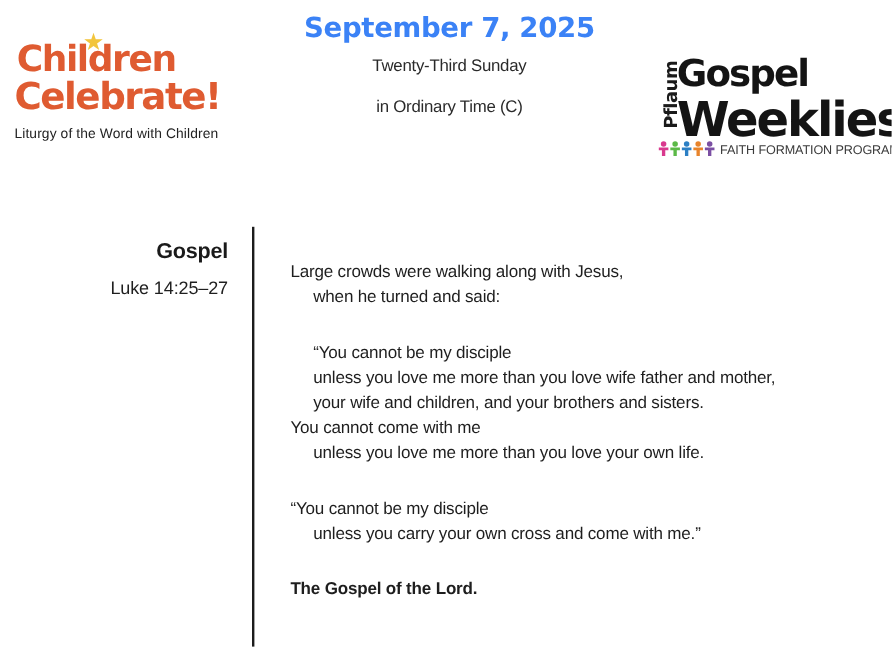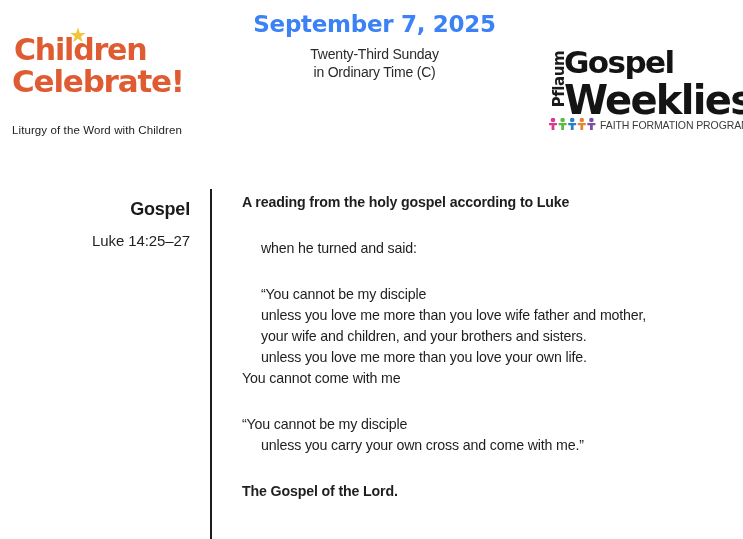--- a/index.html
+++ b/index.html
@@ -47,21 +47,21 @@
     left: 57px;
     top: -9px;
     width: 16px;
     height: 16px;
     color: #F2C53D;
     font-size: 20px;
     line-height: 16px;
     text-align: center;
   }
   .cc-tag {
-    margin-top: 28px;
+    margin-top: 10px;
     font-size: 11.5px;
     color: #232323;
     letter-spacing: 0.1px;
     white-space: nowrap;
   }
 
   
   .date-block {
     position: absolute;
     left: 232px;
@@ -199,21 +199,21 @@
       <span>Children</span>
       <span class="cc-star">★</span>
     </div>
     <div class="cc-line cc-line2">Celebrate!</div>
     <div class="cc-tag">Liturgy of the Word with Children</div>
   </div>
 
   <div class="date-block">
     <div class="date-line">September 7, 2025</div>
     <div class="sunday-line">Twenty-Third Sunday</div>
-    <div class="sunday-line" style="margin-top:0">in Ordinary Time (C)</div>
+    <div class="sunday-line" style="margin-top:16px">in Ordinary Time (C)</div>
   </div>
 
   <div class="pf-logo">
     <div class="pf-vertical">Pflaum</div>
     <div class="pf-words">
       <div class="pf-word">Gospel</div>
       <div class="pf-word pf-word2">Weeklies</div>
     </div>
     <div class="pf-bottom">
       <div class="pf-figs">
@@ -247,33 +247,33 @@
 
 <div class="divider"></div>
 
 <div class="gospel-head">
   <div class="gospel-title">Gospel</div>
   <div class="gospel-ref">Luke 14:25–27</div>
 </div>
 
 <div class="reading">
 
-  <div class="ln-first r-line r-bold">A reading from the holy gospel according to Luke</div>
-
-  <div class="sp-lg"></div>
-
+
+  <div class="sp-lg"></div>
+
+  <div class="ln r-line">Large crowds were walking along with Jesus,</div>
   <div class="ln r-line r-indent">when he turned and said:</div>
 
   <div class="sp-lg"></div>
 
   <div class="ln r-line r-indent">“You cannot be my disciple</div>
   <div class="ln r-line r-indent">unless you love me more than you love wife father and mother,</div>
   <div class="ln r-line r-indent">your wife and children, and your brothers and sisters.</div>
+  <div class="ln r-line">You cannot come with me</div>
   <div class="ln r-line r-indent">unless you love me more than you love your own life.</div>
-  <div class="ln r-line">You cannot come with me</div>
 
   <div class="sp-lg"></div>
 
   <div class="ln r-line">“You cannot be my disciple</div>
   <div class="ln r-line r-indent">unless you carry your own cross and come with me.”</div>
 
   <div class="sp-lg"></div>
 
   <div class="ln r-line r-bold">The Gospel of the Lord.</div>
 </div>

